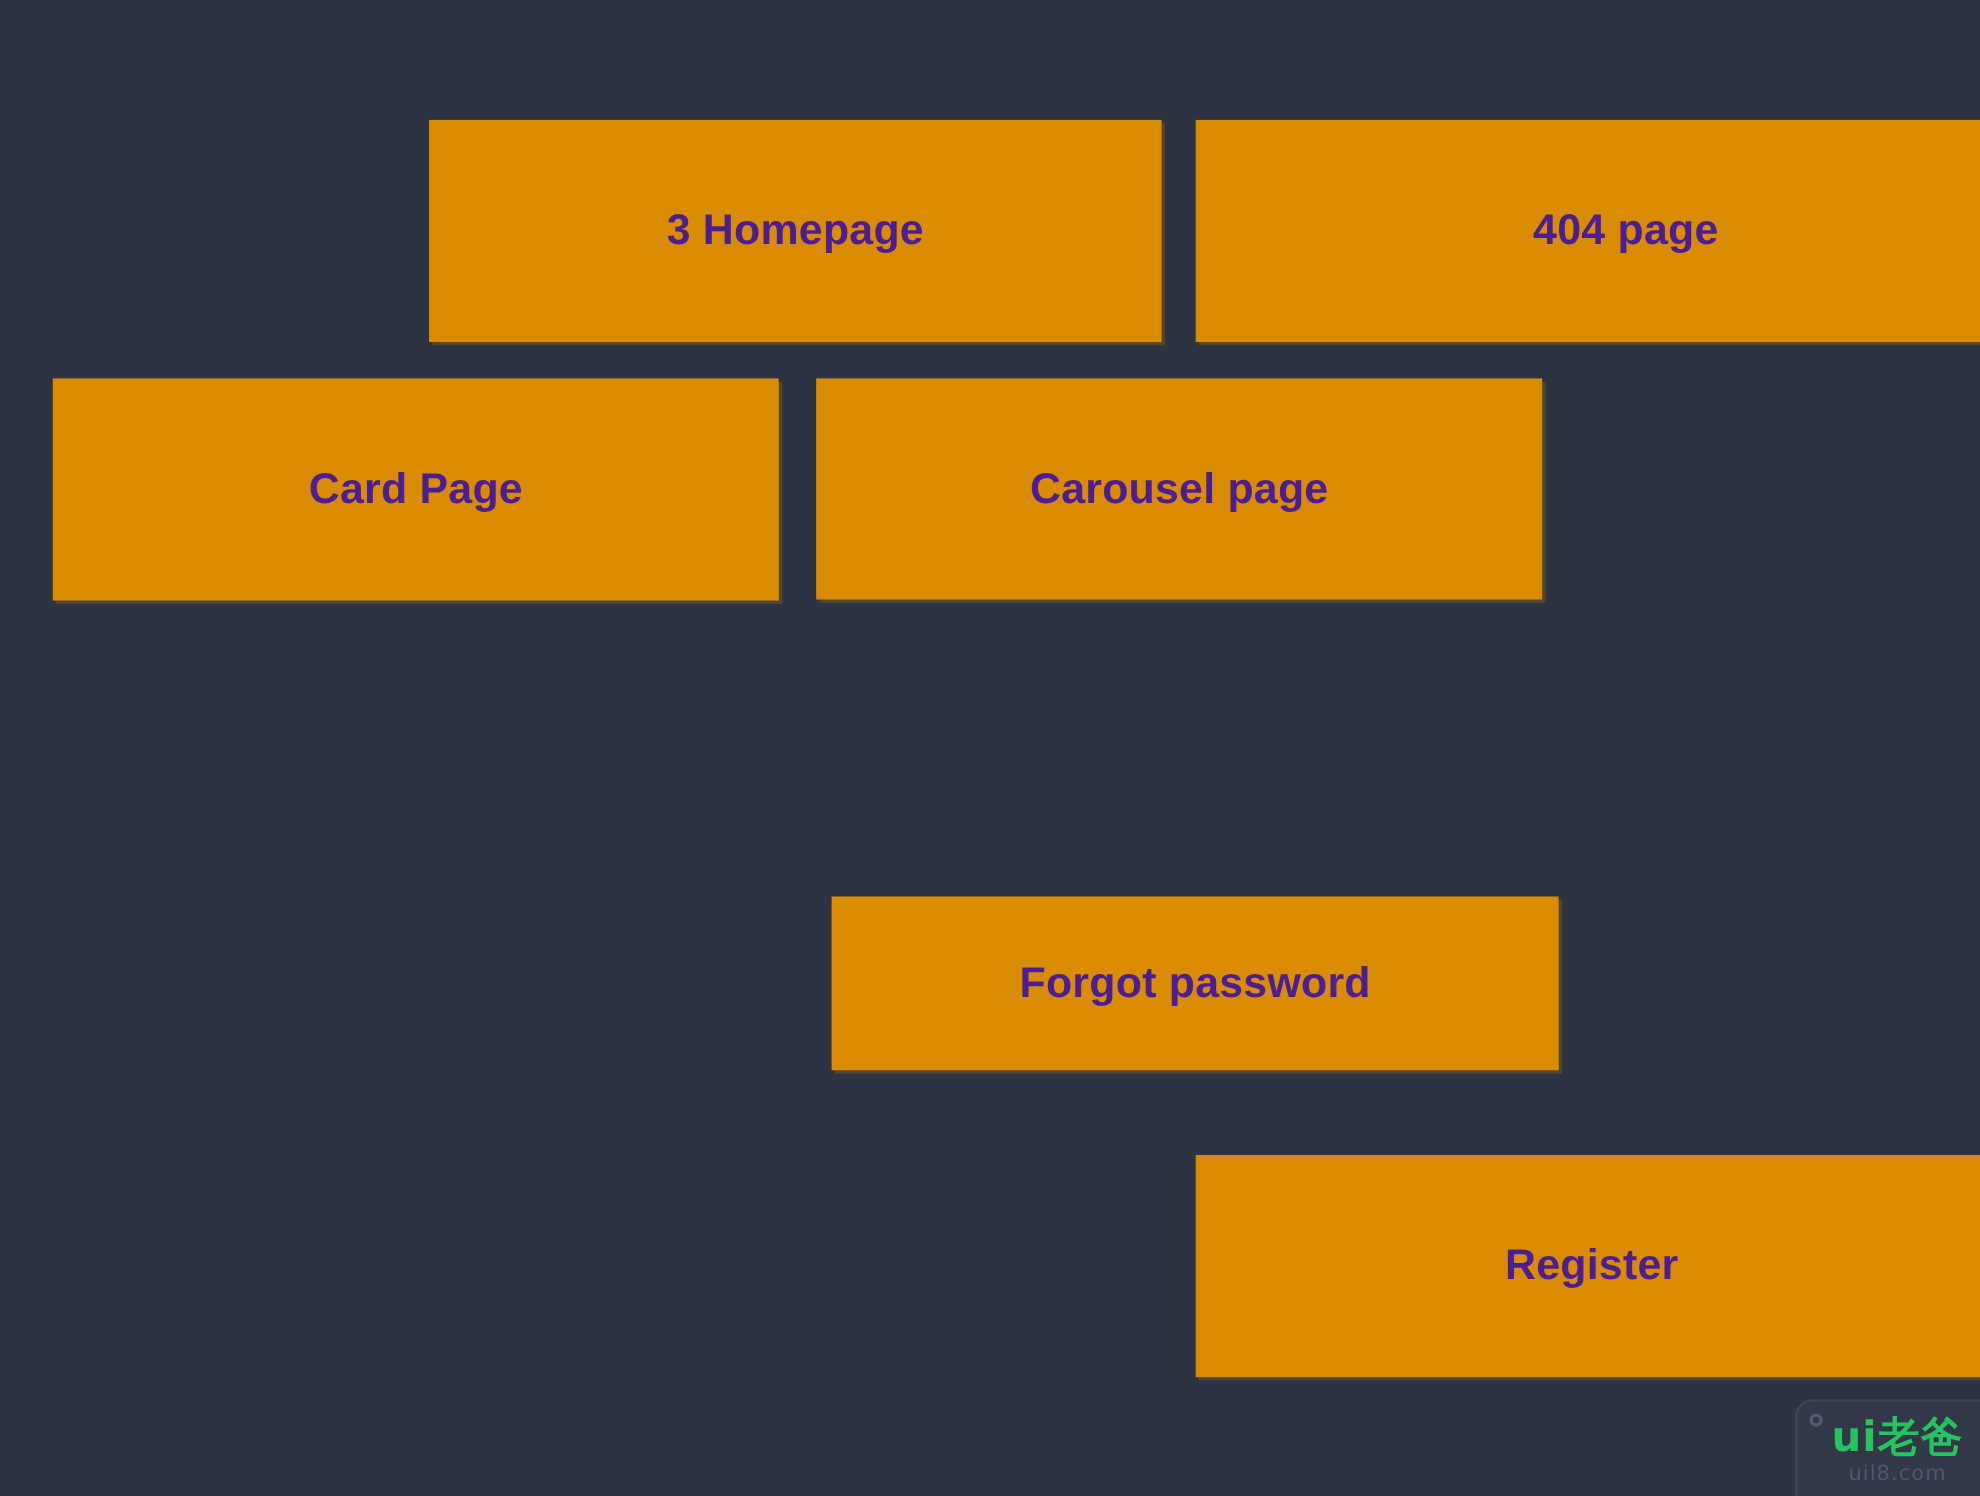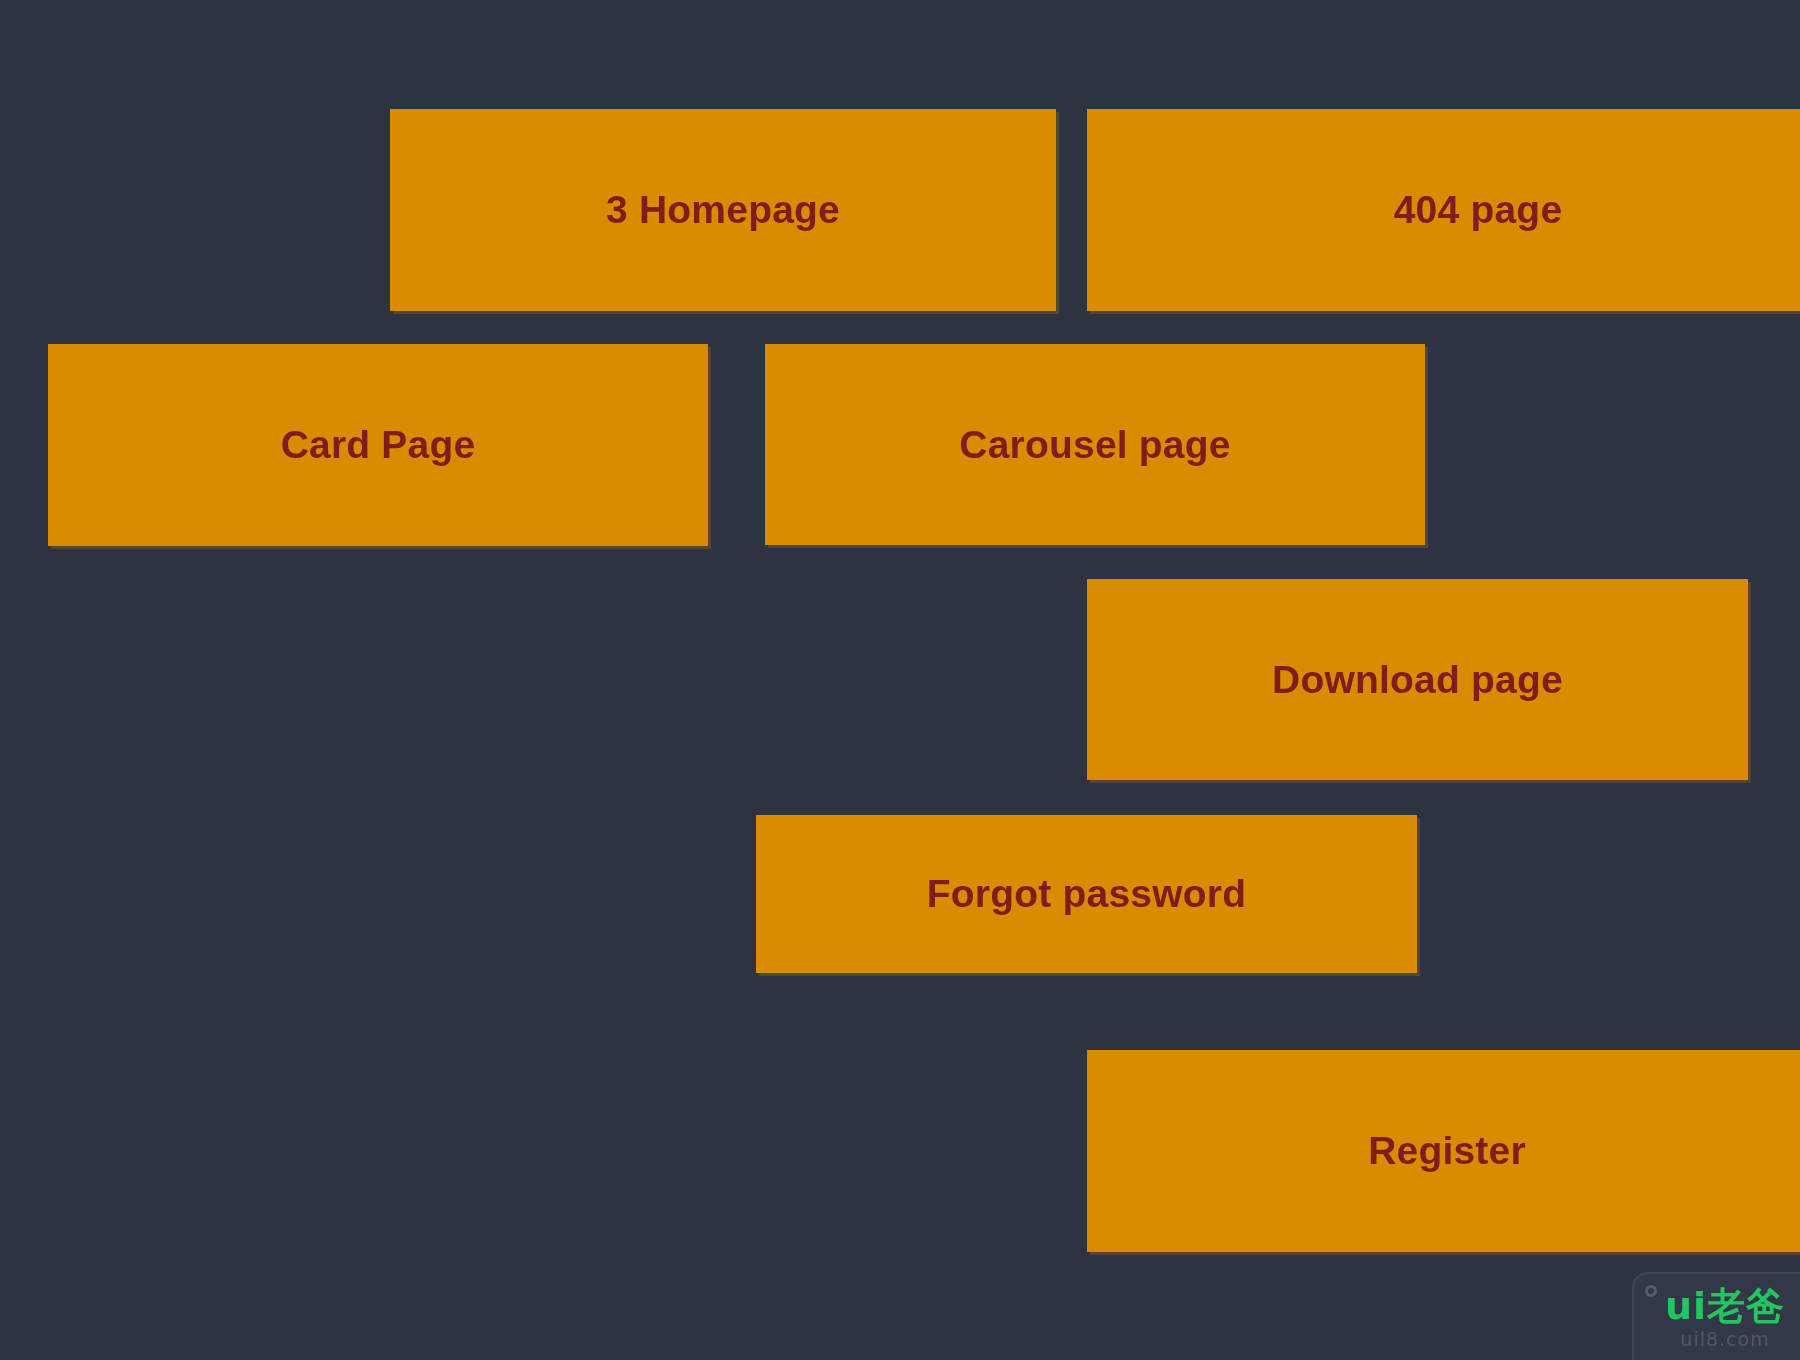--- a/index.html
+++ b/index.html
@@ -7,35 +7,35 @@
     position: relative;
     width: 1800px;
     height: 1360px;
     background: #2e3342;
     overflow: hidden;
     font-family: "Liberation Sans", sans-serif;
   }
   .page-btn {
     position: absolute;
     background: #d98c02;
-    color: #7f1d1d;
+    color: #4c1d95;
     display: flex;
     align-items: center;
     justify-content: center;
     font-size: 39px;
     font-weight: bold;
     letter-spacing: 0.2px;
     cursor: pointer;
     box-shadow: 3px 3px 0 rgba(217, 140, 2, 0.22);
   }
   
   #b1  { left: 390px;  top: 109px;  width: 666px; height: 202px; }
   #b2  { left: 1087px; top: 109px;  width: 782px; height: 202px; }
   #b3  { left: 48px;   top: 344px;  width: 660px; height: 202px; }
-  #b4  { left: 765px;  top: 344px;  width: 660px; height: 201px; }
+  #b4  { left: 742px;  top: 344px;  width: 660px; height: 201px; }
   #b5  { left: 393px;  top: 579px;  width: 663px; height: 201px; }
   #b6  { left: 1087px; top: 579px;  width: 661px; height: 201px; }
   #b7  { left: 63px;   top: 815px;  width: 661px; height: 202px; }
   #b8  { left: 756px;  top: 815px;  width: 661px; height: 158px; }
   #b9  { left: 390px;  top: 1050px; width: 666px; height: 202px; }
   #b10 { left: 1087px; top: 1050px; width: 720px; height: 202px; }
 
   
   .watermark {
     position: absolute;
@@ -90,23 +90,20 @@
   </div>
   <div class="page-btn" id="b2">
     <span>404 page</span>
   </div>
   <div class="page-btn" id="b3">
     <span>Card Page</span>
   </div>
   <div class="page-btn" id="b4">
     <span>Carousel page</span>
   </div>
-  <div class="page-btn" id="b6">
-    <span>Download page</span>
-  </div>
   <div class="page-btn" id="b8">
     <span>Forgot password</span>
   </div>
   <div class="page-btn" id="b10">
     <span>Register</span>
   </div>
 
   <div class="watermark">
     <span class="ring"></span>
     <span class="logo">ui老爸</span>

